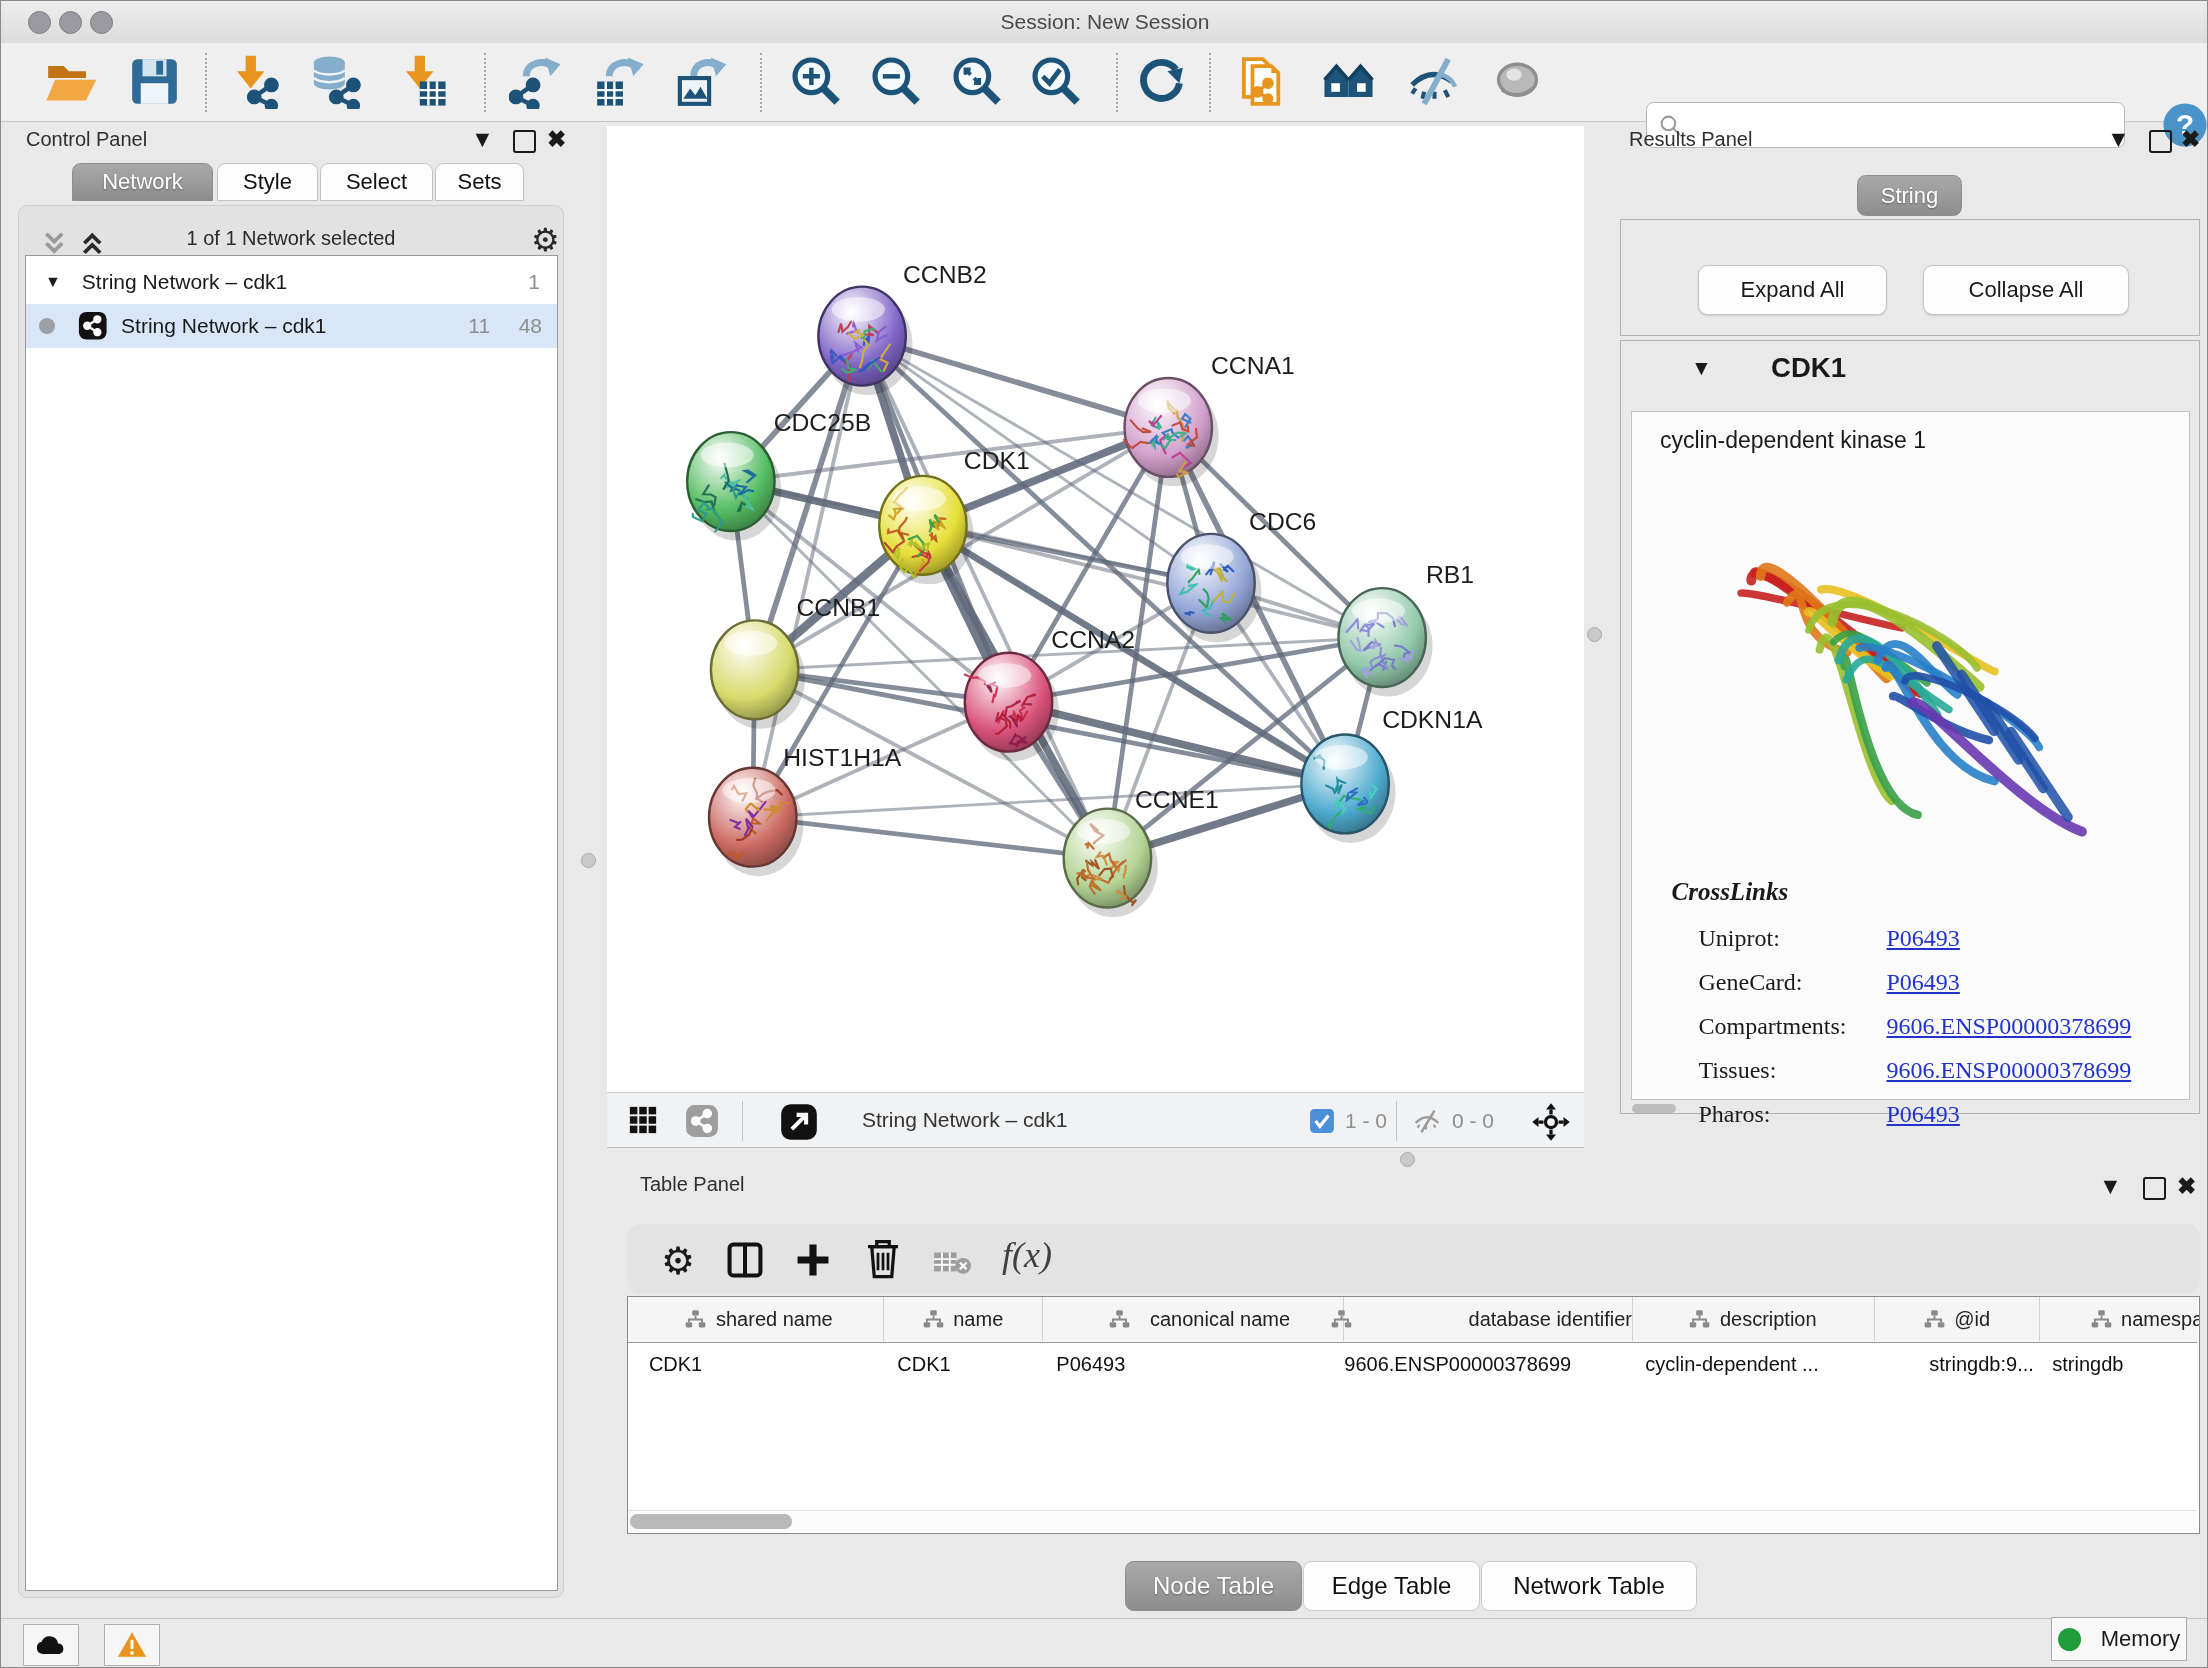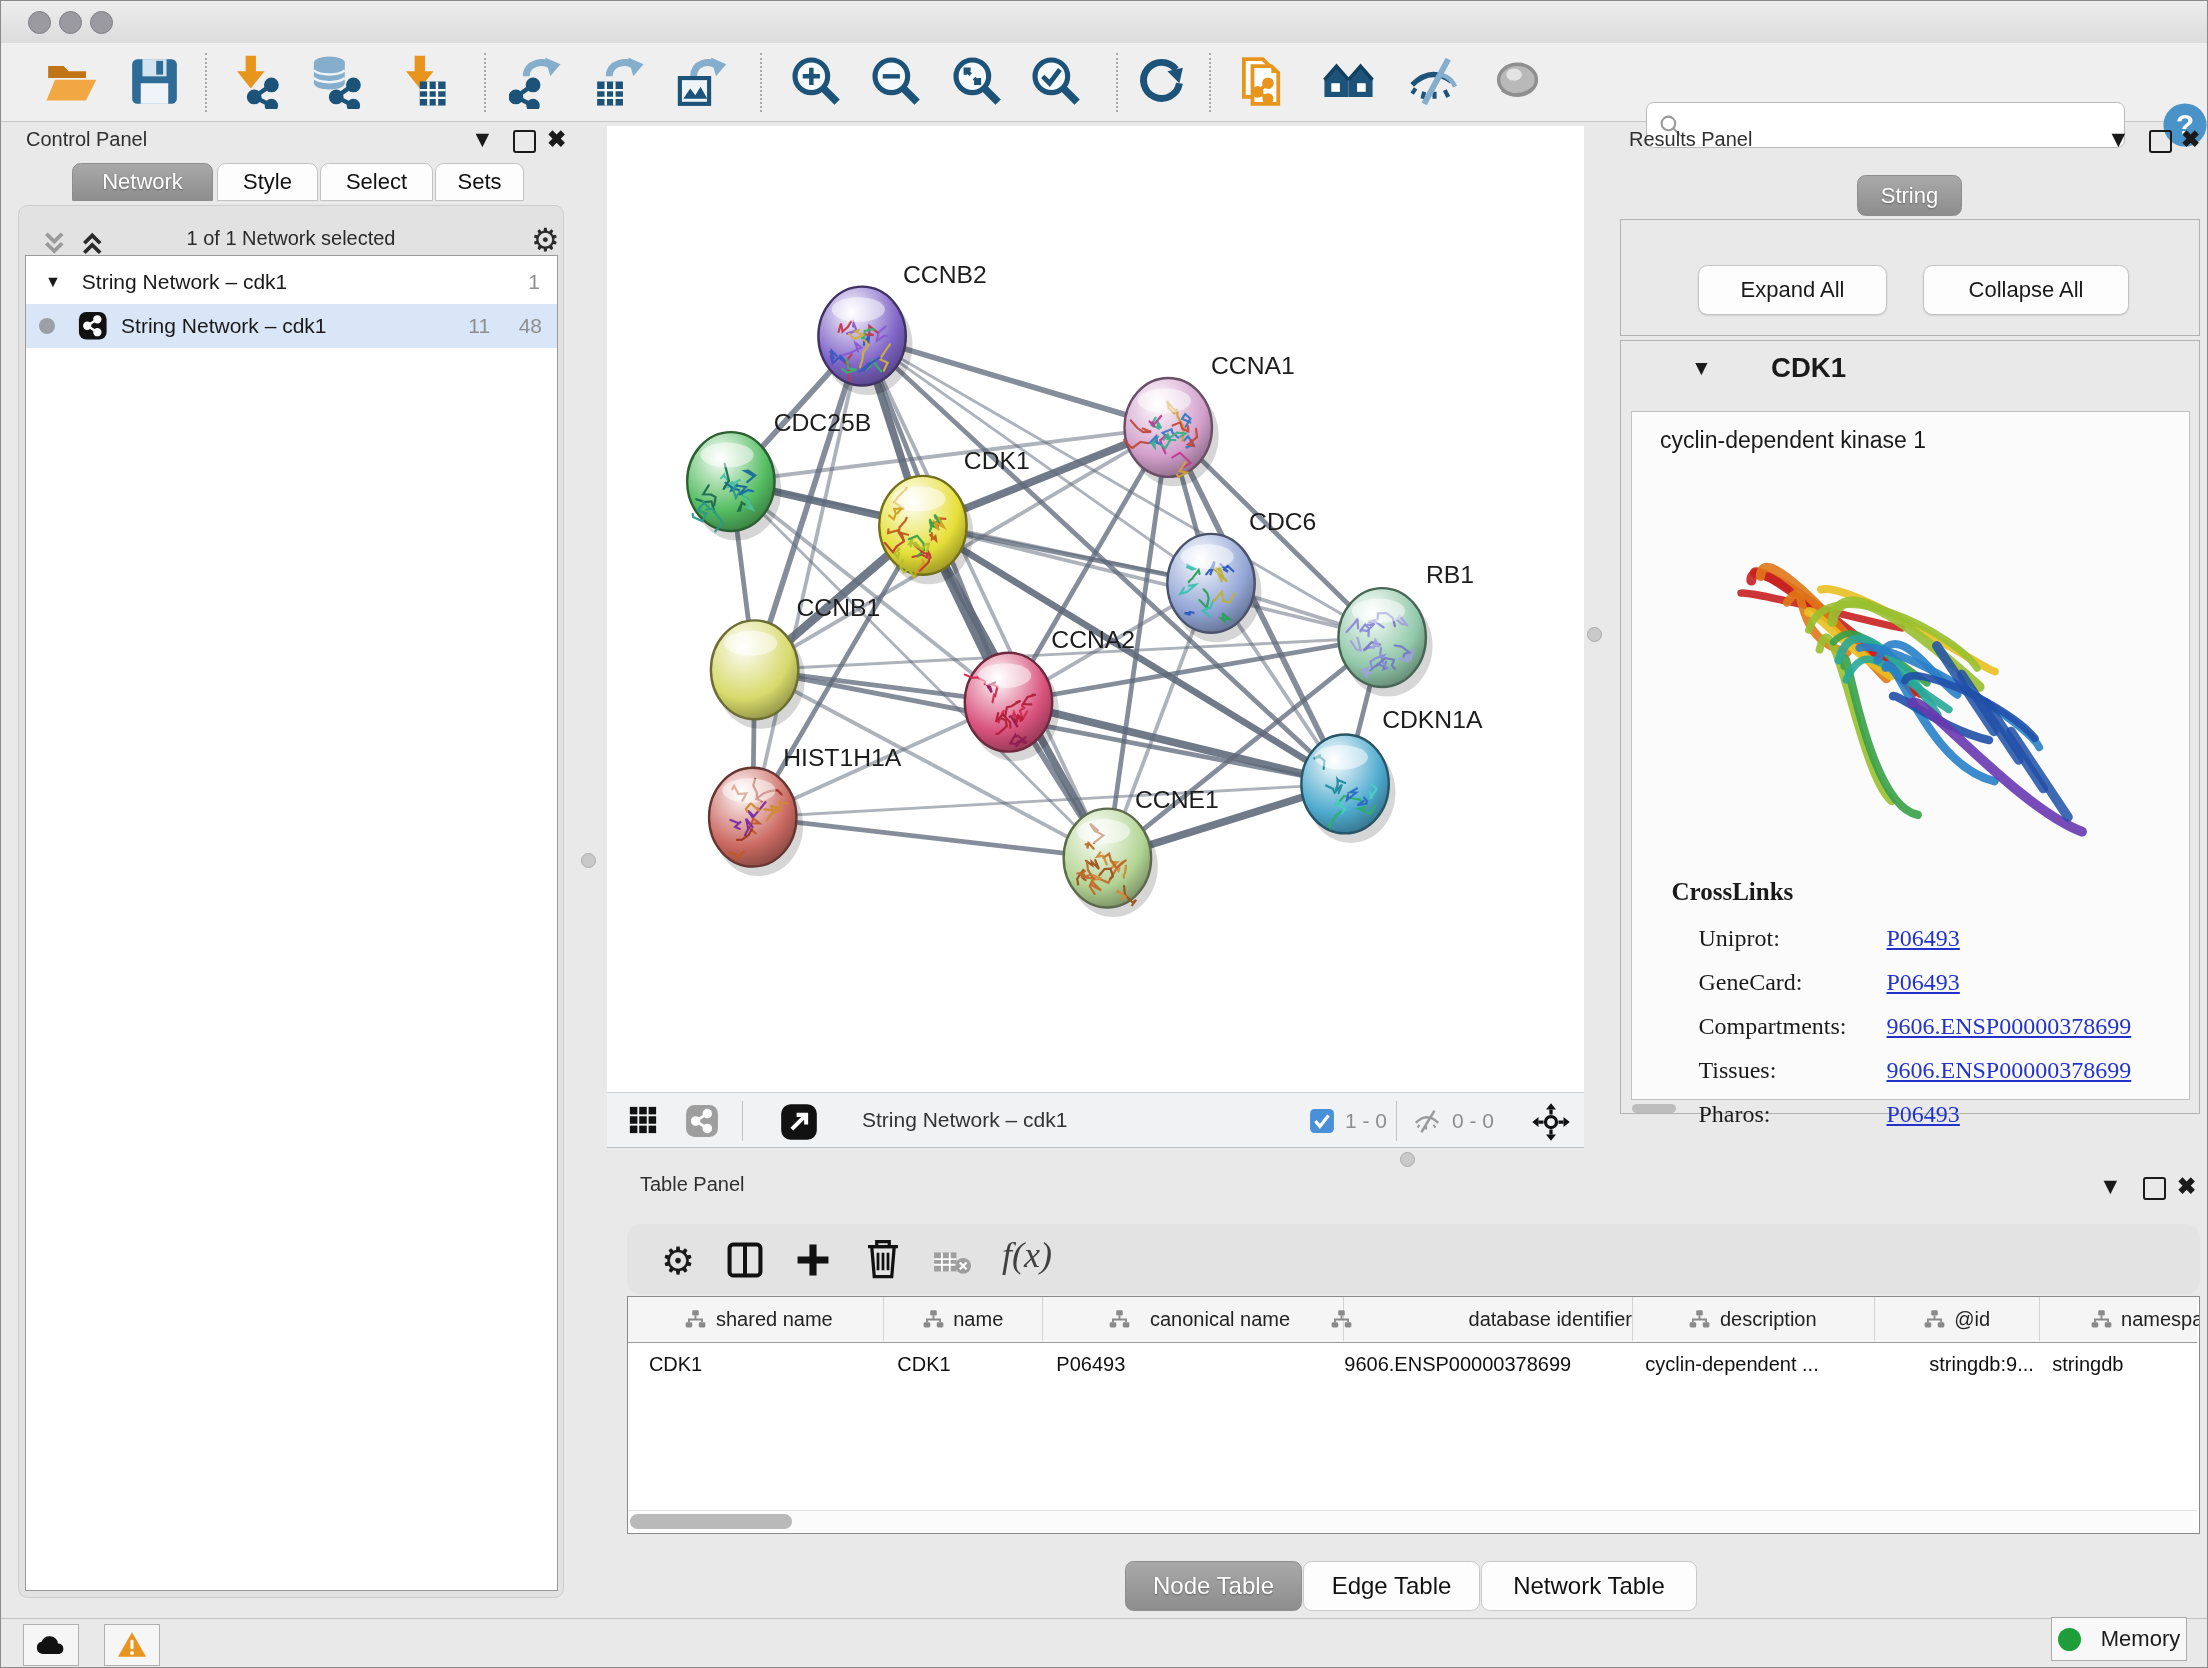--- a/index.html
+++ b/index.html
@@ -27,41 +27,42 @@
   .cplist{left:24px;top:254px;width:533px;height:1336px;background:#fff;border:1.9px solid #9a9a9a;box-sizing:border-box;}
   .treerow{font-size:21px;height:44px;display:flex;align-items:center;}
   .rowsel{background:#d9e6f7;}
   .gray{color:#8e8e8e;}
   
   .netbar{left:606px;top:1091px;width:977px;height:56px;background:#f1f2f3;border-top:1px solid #cfcfcf;border-bottom:1px solid #bdbdbd;box-sizing:border-box;}
   .knob{width:13.3px;height:13.3px;border-radius:50%;background:#c9c9c9;border:1px solid #ababab;}
   
   .rbox{background:#e9e9e9;border:1.9px solid #b2b2b2;box-sizing:border-box;}
   .btn{background:#fdfdfd;border:1px solid #c4c4c4;border-radius:9.5px;font-size:22px;display:flex;align-items:center;justify-content:center;box-shadow:0 1px 1.9px rgba(0,0,0,.12);}
-  .serif{font-family:"Liberation Serif",serif;}
+  .serif{font-family:"Liberation Serif",serif;font-style:italic;}
   .linkv{color:#2233cc;text-decoration:underline;}
   
   .tptool{left:626px;top:1223px;width:1573px;height:70px;background:#e3e3e3;border-radius:13.3px;}
   .tbox{left:626px;top:1295px;width:1573px;height:238px;background:#fff;border:1.9px solid #8a8a8a;box-sizing:border-box;overflow:hidden;}
   .thead{left:0;top:0;width:1569px;height:46px;background:#f5f5f5;border-bottom:1.9px solid #9a9a9a;box-sizing:border-box;}
   .thcell{height:44px;display:flex;align-items:center;justify-content:center;gap:9.5px;font-size:20px;color:#222;border-right:1.9px solid #d2d2d2;box-sizing:border-box;overflow:hidden;white-space:nowrap;}
   .tdcell{height:42px;display:flex;align-items:center;font-size:20px;color:#111;padding-left:13.3px;box-sizing:border-box;overflow:hidden;white-space:nowrap;}
   
   .bbar{left:0;top:1617px;width:2208px;height:51px;background:#e9e9e9;border-top:1px solid #c2c2c2;}
   .bbtn{width:54px;height:40px;background:#f6f6f6;border:1.9px solid #b0b0b0;display:flex;align-items:center;justify-content:center;}
 </style>
 </head>
 <body>
 
 <div class="app">
 
   <div class="abs titlebar">
     <div class="abs tl" style="left:27px"></div>
     <div class="abs tl" style="left:58px"></div>
     <div class="abs tl" style="left:89px"></div>
+    <div class="abs wintitle">Session: New Session</div>
   </div>
 
   <div class="abs toolbar">
     <svg class="abs tbi" style="left:42px" viewBox="0 0 32 32">
         <path d="M3 7h9l3 3h10v4H3z" fill="#c07415"></path>
         <path d="M2 27l5-12h24l-6 12z" fill="#f2a842"></path>
       </svg>
     <svg class="abs tbi" style="left:126px" viewBox="0 0 32 32">
         <rect x="3" y="3" width="26" height="26" rx="3" fill="#2e6b96"></rect>
         <rect x="9" y="3" width="14" height="10" fill="#d4e4ef"></rect>

